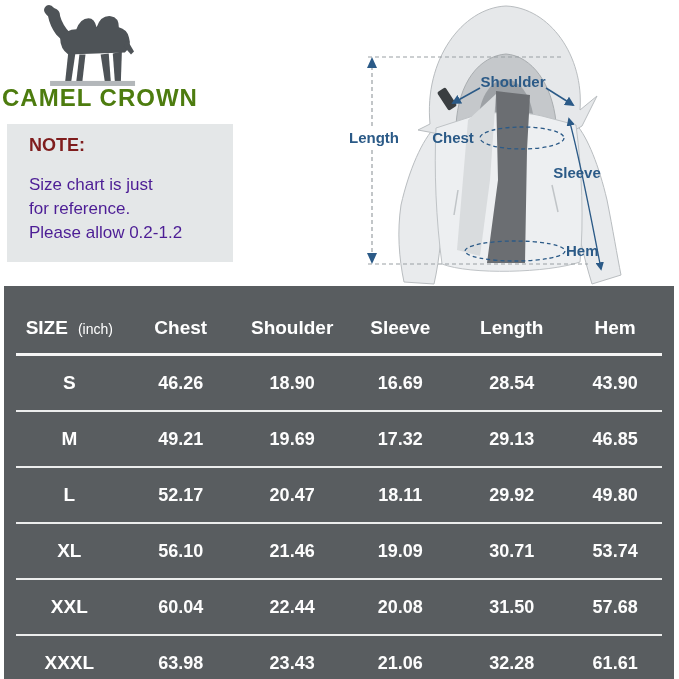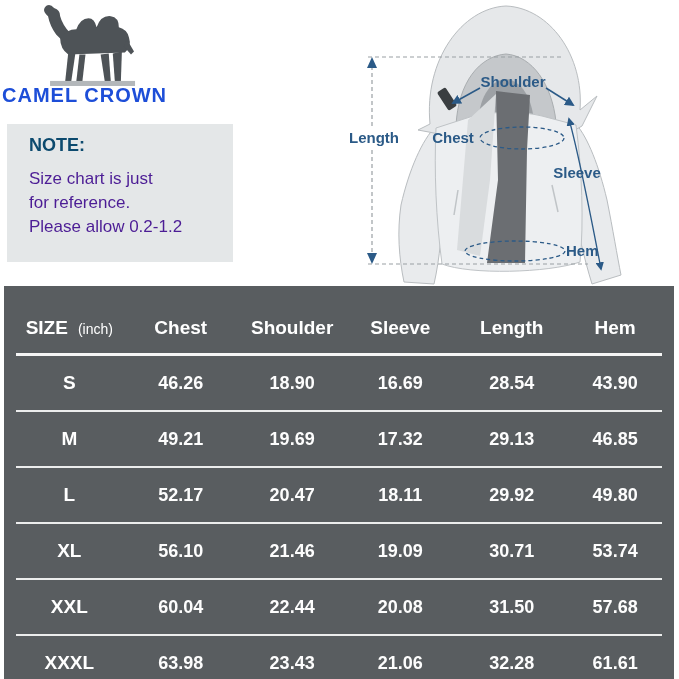--- a/index.html
+++ b/index.html
@@ -1,25 +1,25 @@
 <!DOCTYPE html>
 <html><head>
 <meta charset="utf-8">
 <style>
   html,body{margin:0;padding:0;background:#fff;}
   #app{position:relative;width:679px;height:679px;background:#ffffff;overflow:hidden;
        font-family:"Liberation Sans",sans-serif;}
   .camel-svg{position:absolute;left:28px;top:2px;}
-  .brand-name{position:absolute;left:2px;top:84px;font-size:20px;font-weight:700;
-              color:#1d4ed8;letter-spacing:1px;white-space:nowrap;}
+  .brand-name{position:absolute;left:2px;top:84px;font-size:24px;font-weight:700;
+              color:#4d7c0f;letter-spacing:1px;white-space:nowrap;}
 
   
   .note-box{position:absolute;left:7px;top:124px;width:226px;height:138px;
             background:#E4E7E8;box-sizing:border-box;padding:11px 10px 0 22px;}
-  .note-title{font-size:18px;font-weight:700;color:#0c4a6e;margin-bottom:11px;}
+  .note-title{font-size:18px;font-weight:700;color:#7f1d1d;margin-bottom:17px;}
   .note-line{font-size:17px;color:#4c1d95;line-height:24px;}
 
   
   .jacket-svg{position:absolute;left:330px;top:0;}
   .meas-label{font-family:"Liberation Sans",sans-serif;font-size:15px;font-weight:600;fill:#2B5A87;}
 
   
   .size-panel{position:absolute;left:4px;top:286px;width:670px;height:393px;background:#595D60;}
   table.size-table{border-collapse:collapse;table-layout:fixed;
                    margin:8px 12px 0 12px;width:646px;color:#fff;}

